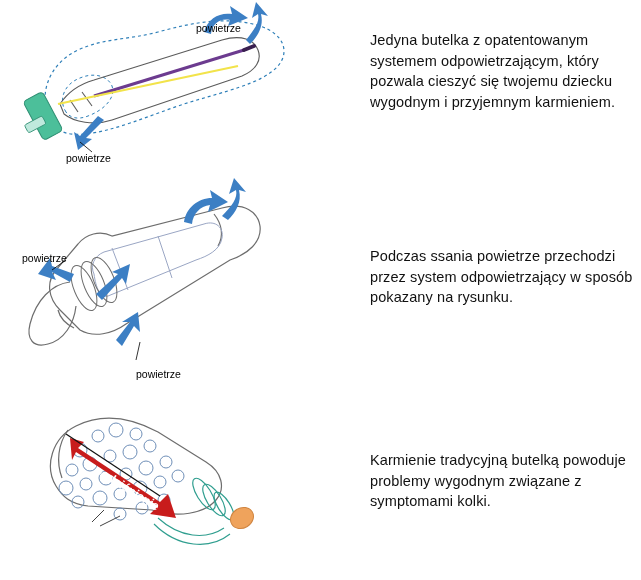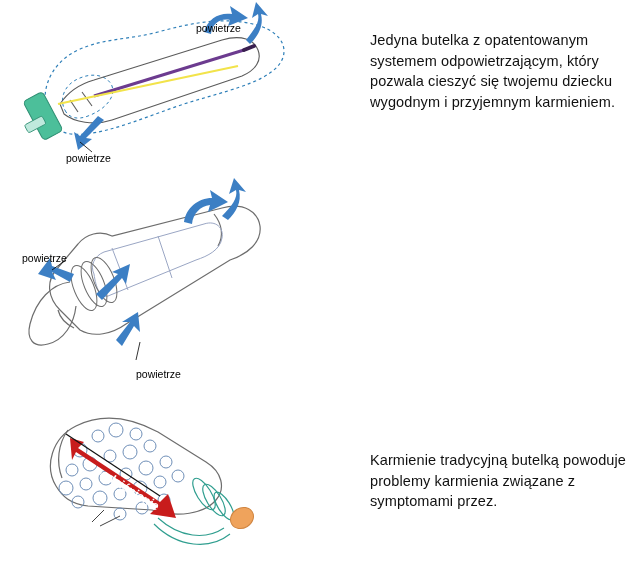--- a/index.html
+++ b/index.html
@@ -142,20 +142,21 @@
             <path d="M108,162 L122,144 L114,144 L130,134 L132,154 L126,148 L114,168 Z"></path>
           </g>
 
           <path d="M58,82 L44,92" stroke="#000" stroke-width="0.8" fill="none"></path>
           <path d="M128,182 L132,164" stroke="#000" stroke-width="0.8" fill="none"></path>
         </svg>
       </div>
       <div class="fig-label" style="left:14px; top:74px;">powietrze</div>
       <div class="fig-label" style="left:128px; top:190px;">powietrze</div>
     </div>
+    <div class="caption cap-2">Podczas ssania powietrze przechodzi przez system odpowietrzający w sposób pokazany na rysunku.</div>
   </div>
 
   <div class="row row-3">
     <div class="figure">
       <div class="svgwrap">
         <svg width="350" height="190" viewBox="0 0 350 190">
 
           <g fill="none" stroke="#6d6d6d" stroke-width="1.2">
             <path d="M48,96 C36,76 44,48 68,36 C92,24 120,26 150,42 L198,72 C214,82 218,98 208,110 C196,124 170,128 144,120 L80,116 C62,114 54,106 48,96 Z"></path>
             <path d="M60,40 C50,54 48,72 54,88"></path>
@@ -211,16 +212,16 @@
 
           <g stroke="#111" stroke-width="0.8" fill="none">
             <path d="M84,132 L96,120"></path>
             <path d="M92,136 L112,126"></path>
           </g>
 
           <text x="86" y="82" transform="rotate(32 86 82)" font-family="Liberation Sans, sans-serif" font-size="12" font-weight="bold" fill="#ffffff">podciśnienie</text>
         </svg>
       </div>
     </div>
-    <div class="caption cap-3">Karmienie tradycyjną butelką powoduje problemy karmienia związane z symptomami przez.</div>
+    <div class="caption cap-3">Karmienie tradycyjną butelką powoduje problemy wygodnym związane z symptomami kolki.</div>
   </div>
 
 </div>
 
 </body></html>

